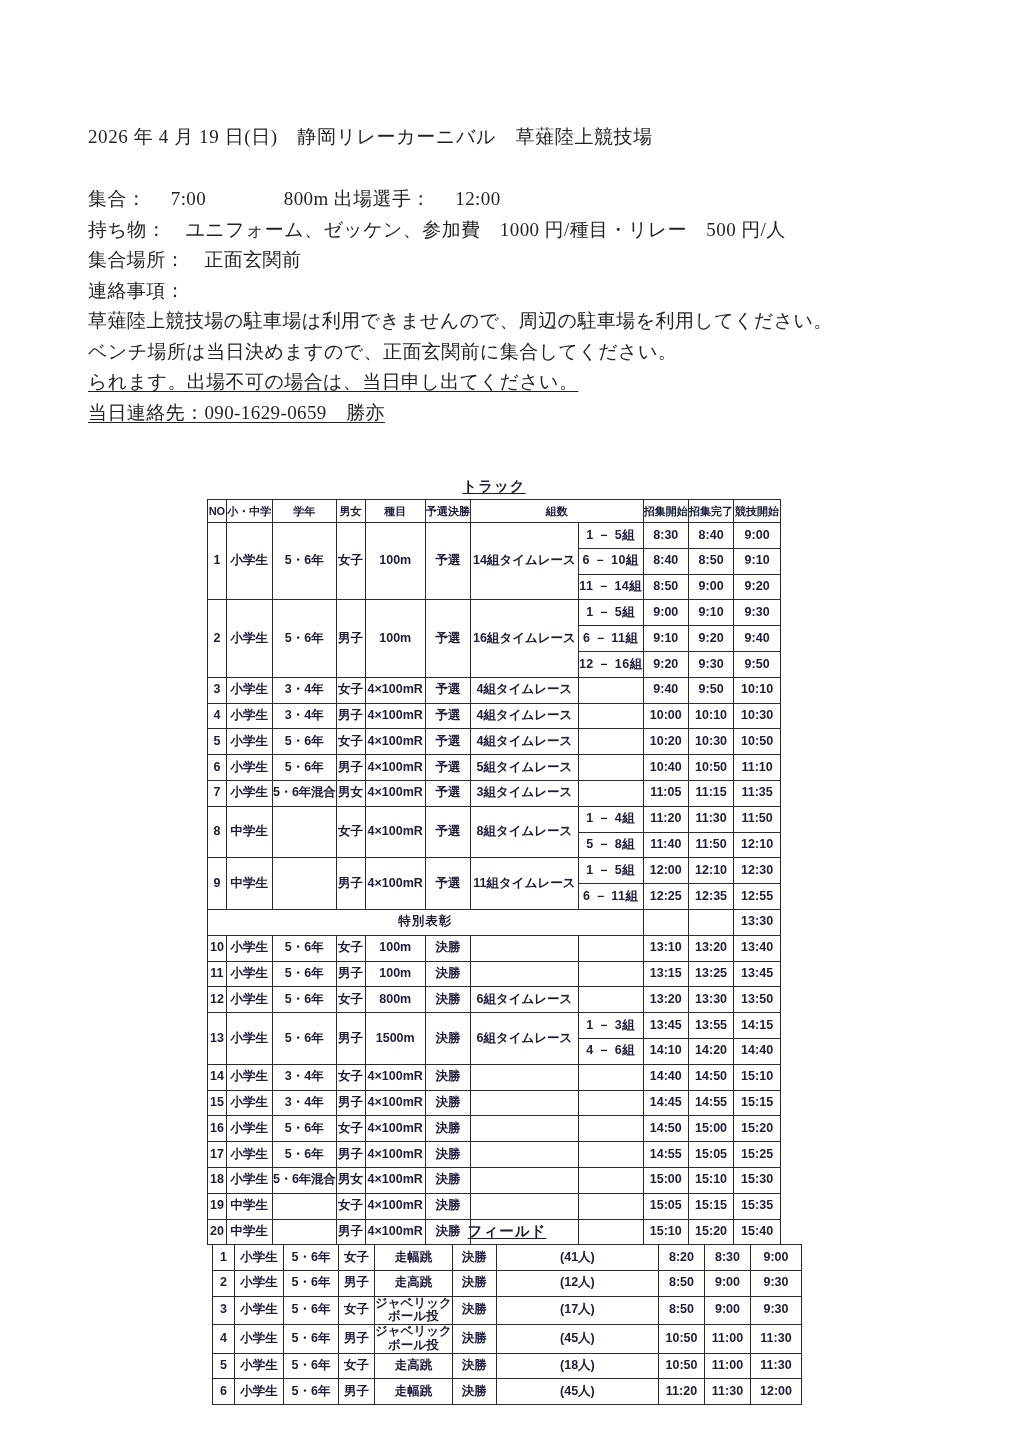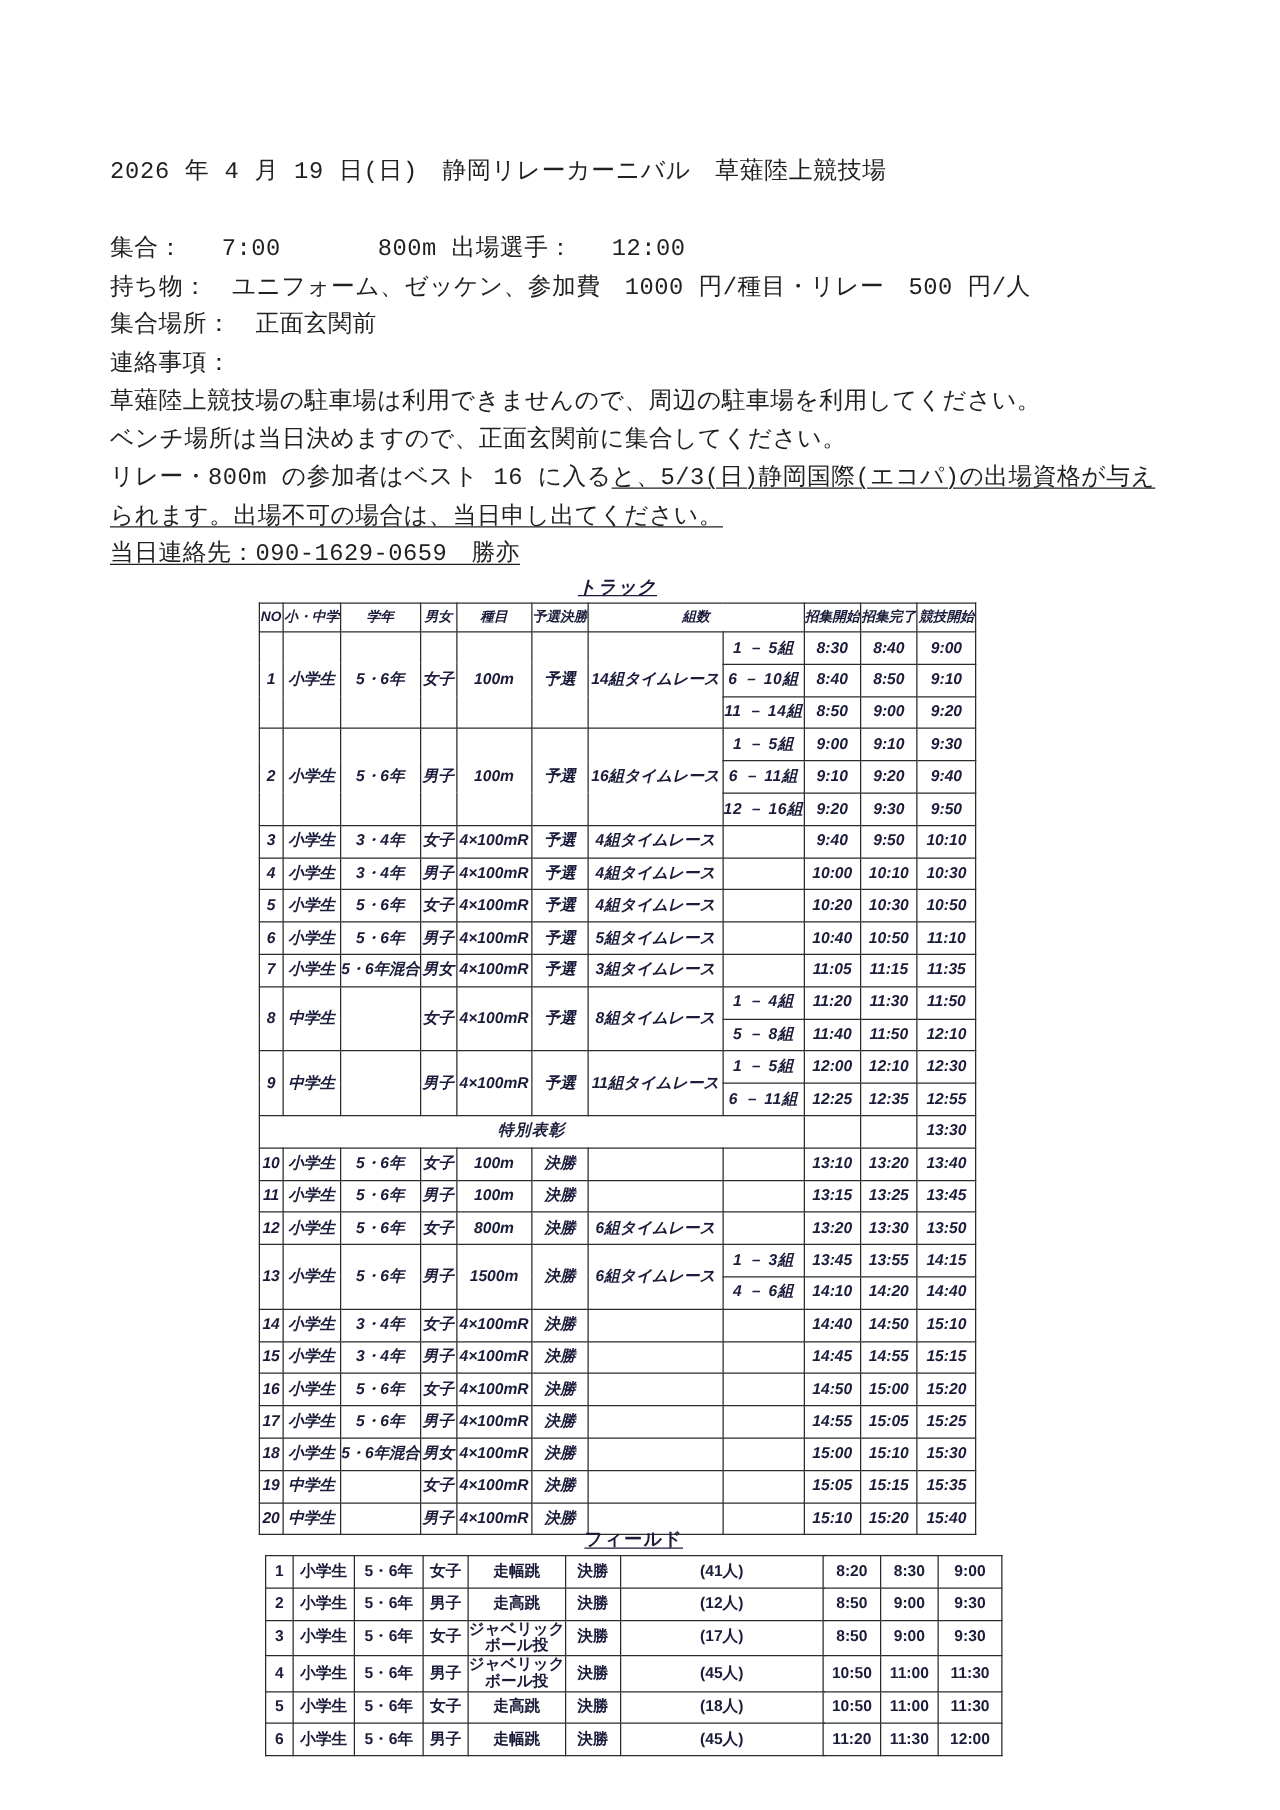--- a/index.html
+++ b/index.html
@@ -22,21 +22,20 @@
     width: 1024px;
     height: 1448px;
   }
 
   
   .header-block {
     position: absolute;
     left: 88px;
     top: 122px;
     width: 900px;
-    font-family: Liberation Mono, monospace;
   }
   .doc-title {
     font-size: 19px;
     line-height: 30px;
     letter-spacing: 0.6px;
     white-space: pre;
   }
   .info-lines {
     margin-top: 32px;
   }
@@ -102,23 +101,22 @@
   .small-grade { font-size: 9px; letter-spacing: -0.2px; }
   .tiny-event  { font-size: 9px; line-height: 1.05; white-space: normal; }
   .range-cell  { font-size: 11px; letter-spacing: 0.5px; margin-left: 24px; }
   .time-cell   { font-size: 14px; text-align: right; padding-right: 4px; color: #1b1b3a; }
   .award-cell  { font-size: 13px; letter-spacing: 1px; }
   .count-cell  { text-align: left; padding-left: 4px; font-size: 11.5px; font-weight: bold; }
 
   #track-wrap {
     position: absolute;
     left: 207px;
-    top: 460px;
+    top: 477px;
     width: 574px;
-    font-style: italic;
   }
   #field-wrap {
     position: absolute;
     left: 212px;
     top: 1222px;
     width: 590px;
   }
   .tbl-holder { margin-top: 3px; }
 </style>
 </head>
@@ -128,21 +126,20 @@
 
   <div class="header-block">
     <div class="doc-title">2026 年 4 月 19 日(日)　静岡リレーカーニバル　草薙陸上競技場</div>
     <div class="info-lines" id="info-lines">
         <div class="info-line">集合：　 7:00　　　　800m 出場選手：　 12:00</div>
         <div class="info-line">持ち物：　ユニフォーム、ゼッケン、参加費　1000 円/種目・リレー　500 円/人</div>
         <div class="info-line">集合場所：　正面玄関前</div>
         <div class="info-line">連絡事項：</div>
         <div class="info-line">草薙陸上競技場の駐車場は利用できませんので、周辺の駐車場を利用してください。</div>
         <div class="info-line">ベンチ場所は当日決めますので、正面玄関前に集合してください。</div>
-        <div class="info-line"><span>リレー・800m の参加者はベスト 16 に入る</span><span class="u">と、5/3(日)静岡国際(エコパ)の出場資格が与え</span></div>
         <div class="info-line"><span class="u">られます。出場不可の場合は、当日申し出てください。</span></div>
         <div class="info-line"><span class="u">当日連絡先：090-1629-0659　勝亦</span></div>
       </div>
   </div>
 
   <div id="track-wrap">
     <div class="section-title">トラック</div>
     <div class="tbl-holder">
       <table class="sched" id="track-table">
         <thead>

